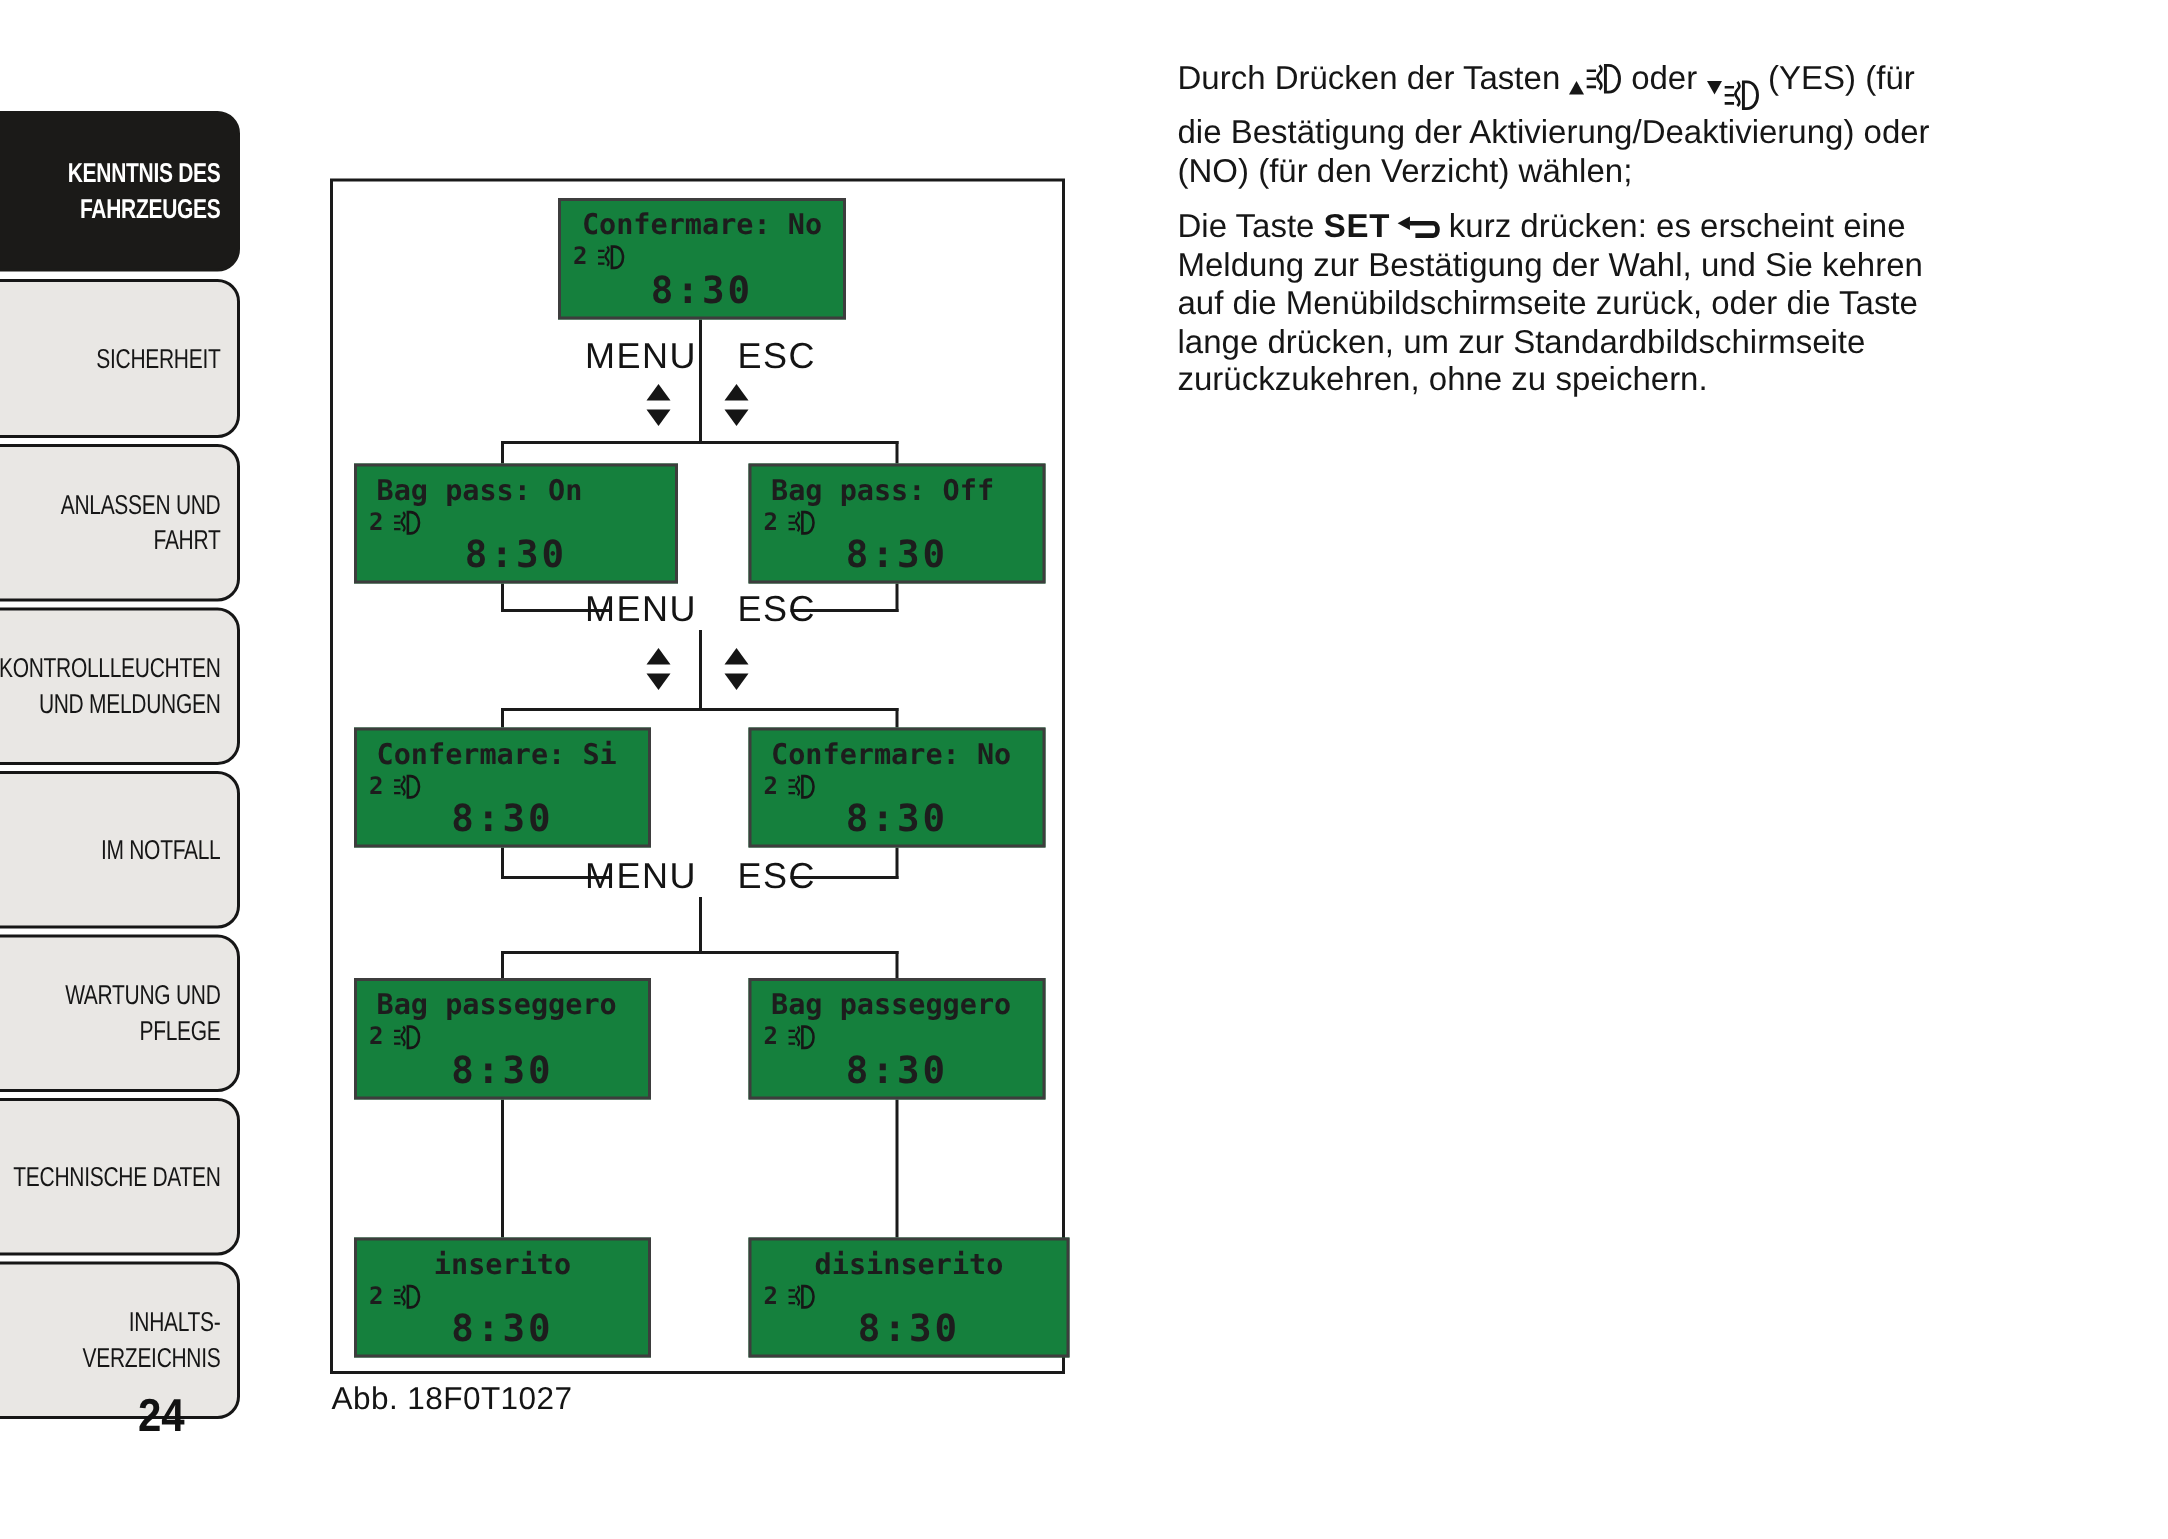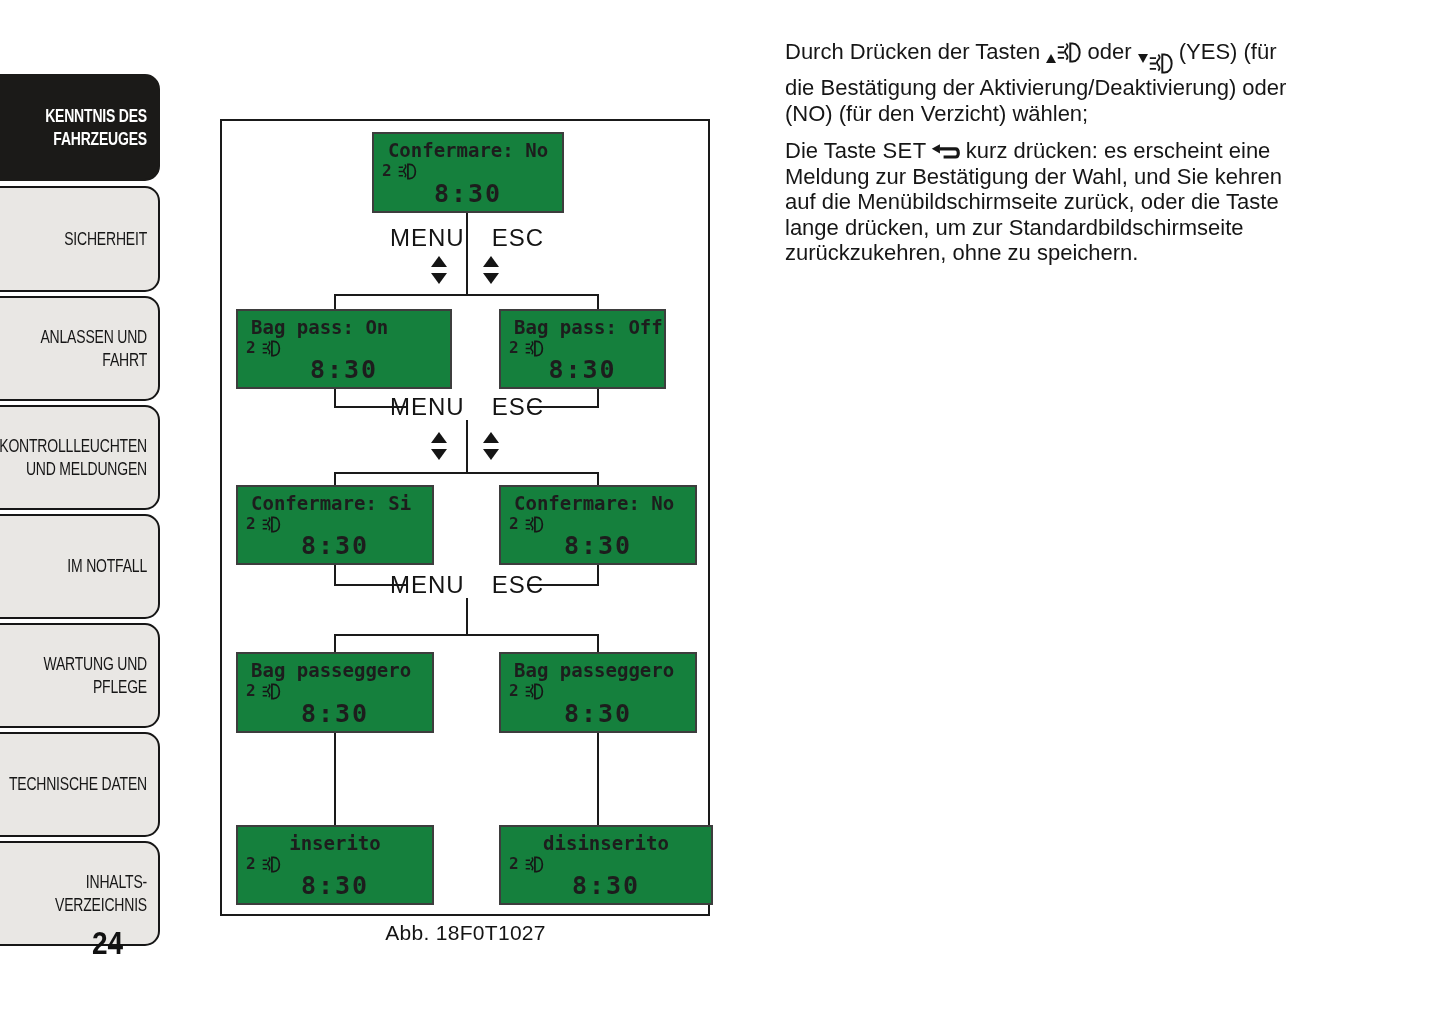--- a/index.html
+++ b/index.html
@@ -45,53 +45,53 @@
   }
   .lcd1{font-size:19px;font-weight:bold;margin-top:5px;white-space:pre;}
   .screen.ctr .lcd1{text-align:center;}
   .screen.lft .lcd1{padding-left:13px;}
   .lcd-row2{display:flex;align-items:center;gap:3px;padding-left:8px;height:19px;
     font-size:16px;font-weight:bold;}
   .lcd-time{position:absolute;left:0;right:0;bottom:3px;text-align:center;
     font-size:25px;font-weight:bold;letter-spacing:2px;}
   .s1{left:150px;top:11px;width:192px;height:81px;}
   .s2{left:14px;top:188px;width:216px;height:80px;}
-  .s3{left:277px;top:188px;width:167px;height:80px;}
+  .s3{left:277px;top:188px;width:198px;height:80px;}
   .s4{left:14px;top:364px;width:198px;height:80px;}
   .s5{left:277px;top:364px;width:198px;height:80px;}
   .s6{left:14px;top:531px;width:198px;height:81px;}
   .s7{left:277px;top:531px;width:198px;height:81px;}
   .s8{left:14px;top:704px;width:198px;height:80px;}
   .s9{left:277px;top:704px;width:214px;height:80px;}
   .menuesc{
     position:absolute;left:45px;width:400px;display:flex;justify-content:center;gap:27px;
     font-size:24px;letter-spacing:1px;color:#141414;font-weight:500;
   }
   .g1{top:103px;} .g2{top:272px;} .g3{top:450px;}
   .arrowpair{position:absolute;width:18px;display:flex;flex-direction:column;
     align-items:center;gap:6px;}
   .a1l{left:208px;top:135px;} .a1r{left:260px;top:135px;}
   .a2l{left:208px;top:311px;} .a2r{left:260px;top:311px;}
   .tri-up{width:0;height:0;border-left:8px solid transparent;border-right:8px solid transparent;border-bottom:11px solid #151515;}
   .tri-dn{width:0;height:0;border-left:8px solid transparent;border-right:8px solid transparent;border-top:11px solid #151515;}
   .fig-caption{
     position:absolute;left:221px;top:921px;width:489px;display:flex;
-    justify-content:center;font-size:21px;color:#141414;letter-spacing:0.3px;
+    justify-content:flex-start;font-size:21px;color:#141414;letter-spacing:0.3px;
   }
   
   .bodytext{position:absolute;left:785px;top:39px;width:505px;font-size:22px;
     line-height:25.5px;color:#161616;}
   .bodytext p{margin:0 0 12px 0;}
   .kicon{display:inline-flex;vertical-align:-4px;}
   .kicon .tri-s{width:0;height:0;border-left:5px solid transparent;border-right:5px solid transparent;display:inline-block;}
   .tri-s.up{border-bottom:9px solid #161616;align-self:flex-end;margin-bottom:1px;}
   .tri-s.dn{border-top:9px solid #161616;align-self:flex-start;margin-top:2px;}
   .hl-t{width:25px;height:23px;}
   .hl-d{width:23px;height:17px;margin-top:1px;}
-  .set-word{font-weight:normal;letter-spacing:0.5px;}
+  .set-word{font-weight:bold;letter-spacing:0.5px;}
   .set-arr{width:31px;height:19px;vertical-align:-4px;margin-left:2px;}
   svg .st{stroke:#161616;fill:none;}
 </style>
 </head>
 <body>
 
 <aside class="sidebar">
   <div class="tab tab--active t1">
     <span class="tab-label">KENNTNIS DES
 FAHRZEUGES</span>

